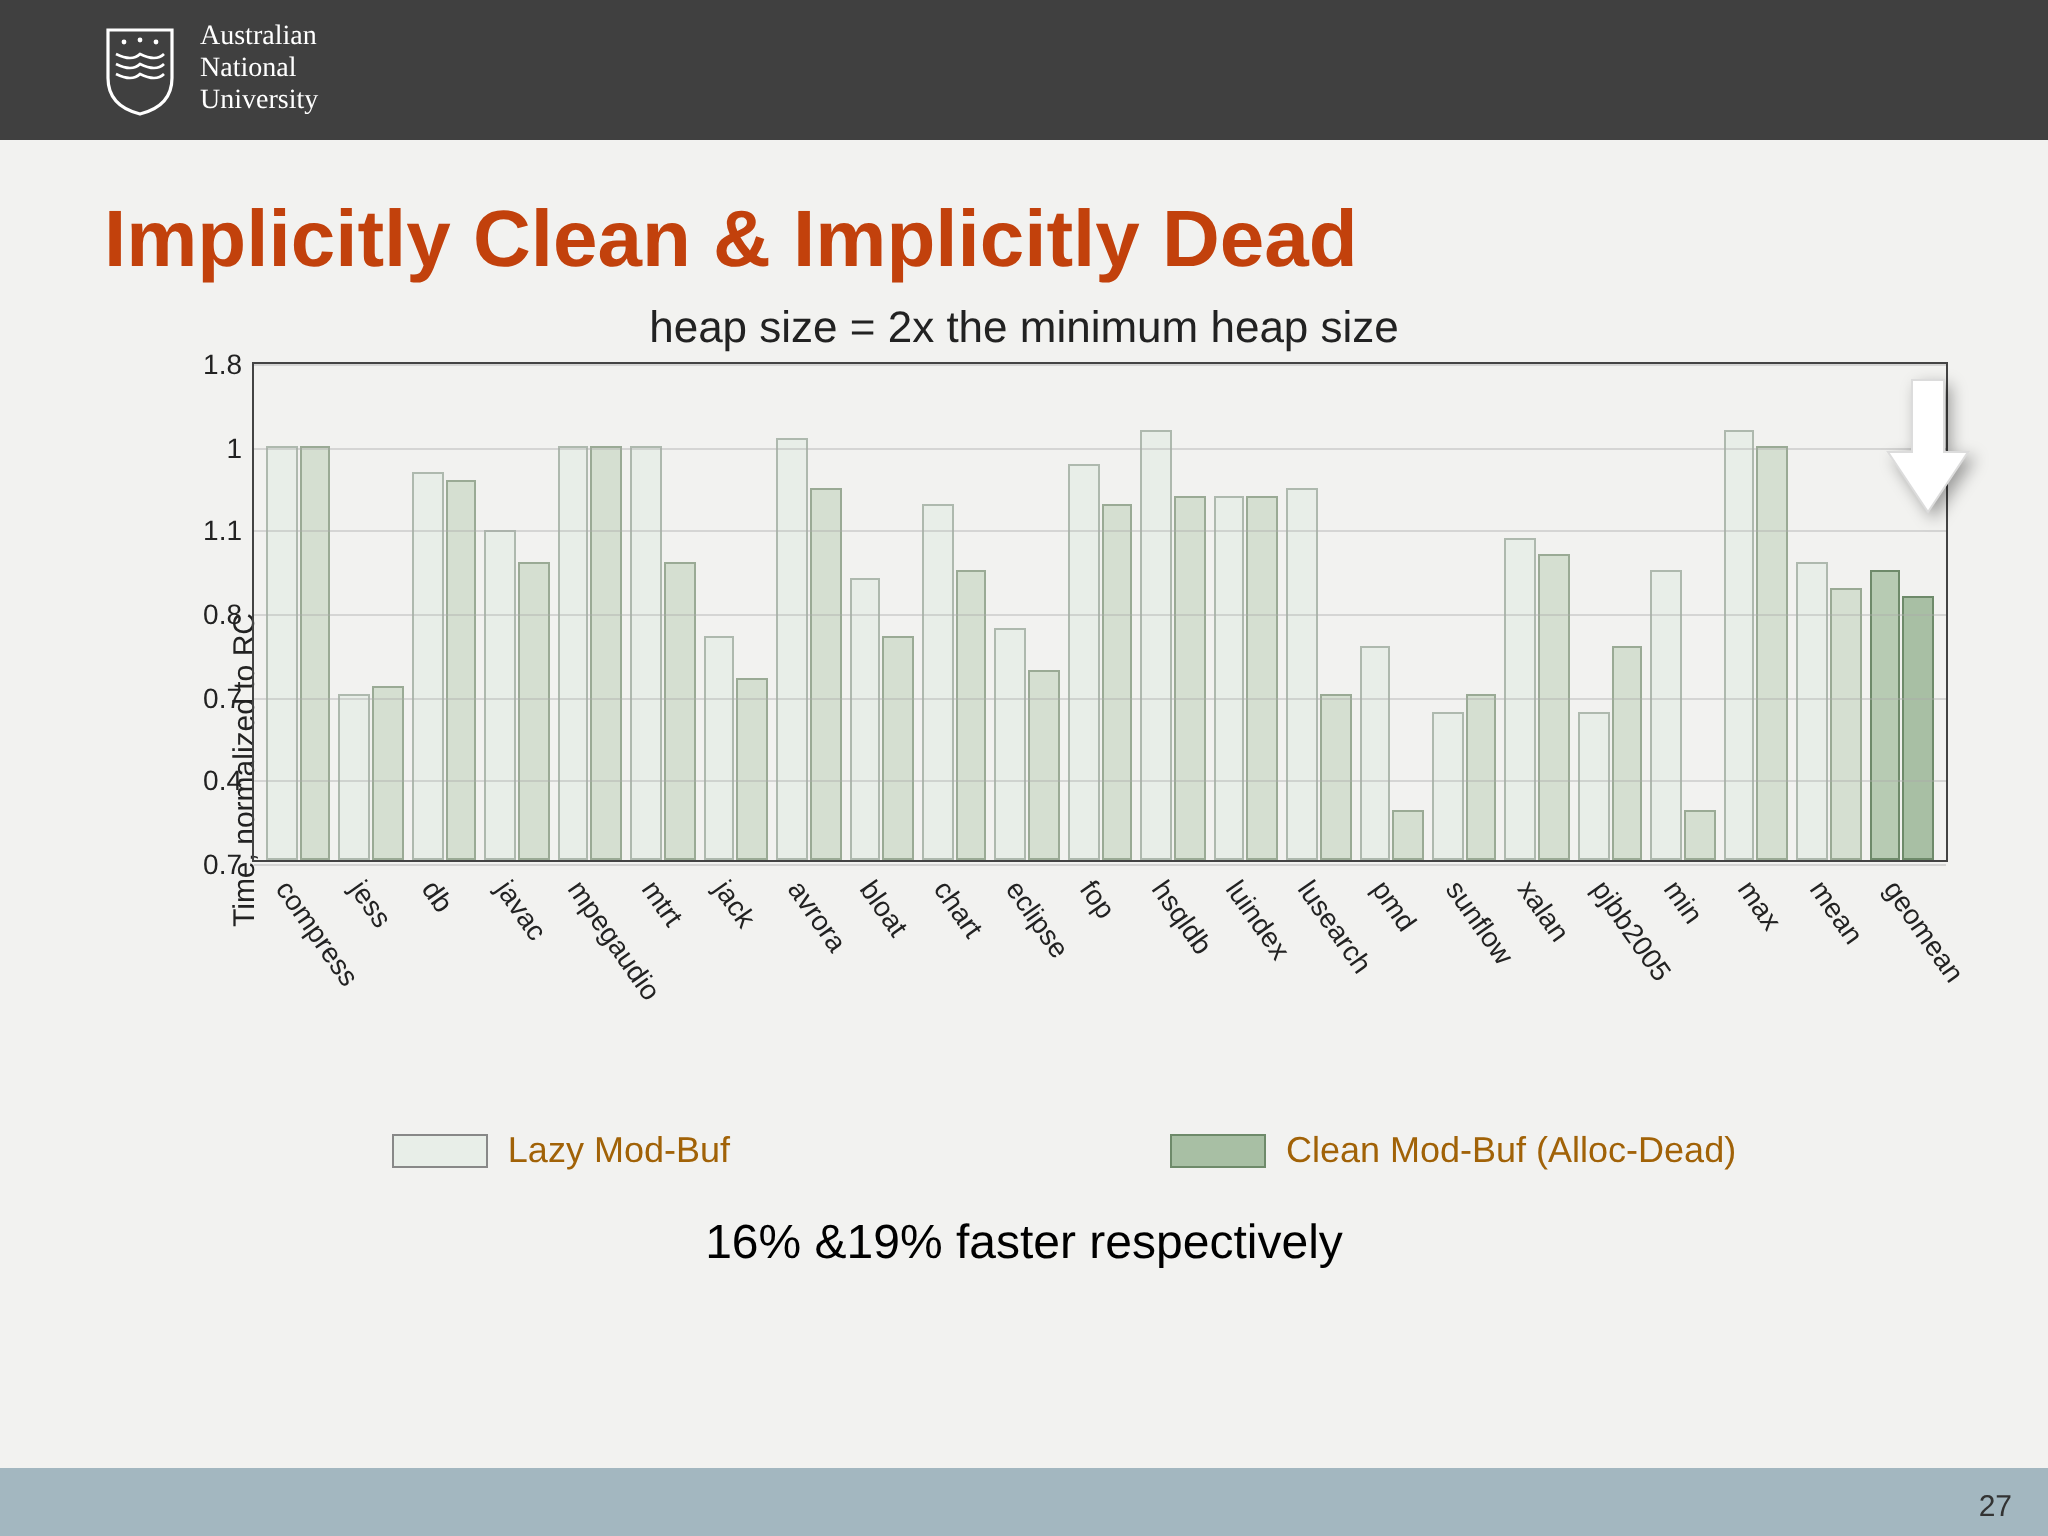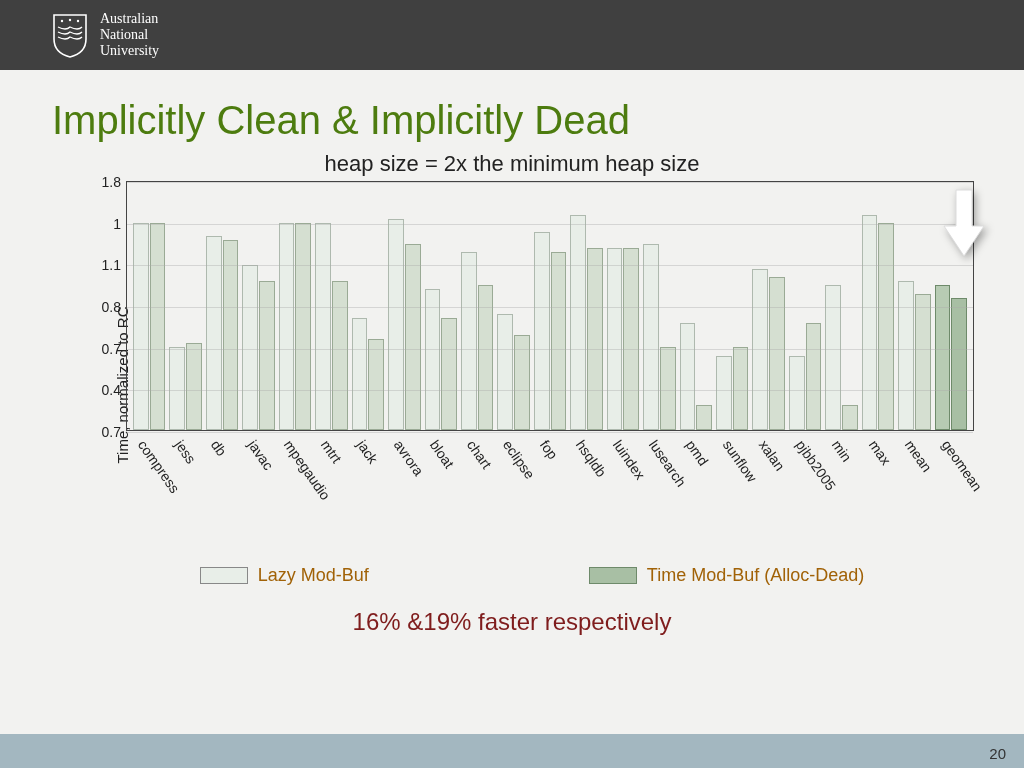--- a/index.html
+++ b/index.html
@@ -21,21 +21,21 @@
   .logo-mark { width: 40px; height: 45px; position: relative; }
   .logo-text {
     color: #fff; font-size: 14px; line-height: 1.15;
     font-family: 'Times New Roman', serif;
   }
   .header-title {
     margin-left: auto;
     color: #8aa8bb; font-size: 34px; font-weight: normal;
   }
   .slide-title {
-    color: #4d7c0f; font-size: 40px; font-weight: normal;
+    color: #c2410c; font-size: 40px; font-weight: bold;
     margin: 28px 0 8px 52px;
   }
   .chart-title {
     text-align: center; font-size: 22px; color: #222;
   }
   .chart-wrap {
     position: relative;
     margin: 4px 40px 0 52px;
     height: 370px;
   }
@@ -95,21 +95,21 @@
     display: flex; justify-content: center; gap: 220px;
     margin: 14px 0 0 40px; font-size: 18px; color: #a16207;
   }
   .legend-item { display: flex; align-items: center; gap: 10px; }
   .legend-swatch {
     width: 48px; height: 17px; border: 1.5px solid #888;
   }
   .sw1 { background: #e8eee8; }
   .sw2 { background: #a8bfa4; border-color: #6e8a6a; }
   .bottom-text {
-    text-align: center; font-size: 24px; color: #7f1d1d;
+    text-align: center; font-size: 24px; color: #000000;
     margin-top: 22px;
   }
   .footer-bar {
     position: absolute; bottom: 0; left: 0; right: 0;
     height: 34px; background: #a3b7c0;
   }
   .page-num {
     position: absolute; right: 18px; bottom: 6px;
     font-size: 15px; color: #333;
   }
@@ -330,21 +330,21 @@
   <path d="M14 2 h16 v36 h12 L22 68 L2 38 h12 z" fill="#ffffff" stroke="#dcdcdc" stroke-width="1"></path>
 </svg>
 
 <div class="legend">
   <div class="legend-item">
     <div class="legend-swatch sw1"></div>
     <span>Lazy Mod-Buf</span>
   </div>
   <div class="legend-item">
     <div class="legend-swatch sw2"></div>
-    <span>Time Mod-Buf (Alloc-Dead)</span>
+    <span>Clean Mod-Buf (Alloc-Dead)</span>
   </div>
 </div>
 
 <div class="bottom-text">16% &amp;19% faster respectively</div>
 
 <div class="footer-bar">
-  <div class="page-num">20</div>
+  <div class="page-num">27</div>
 </div>
 
 </body></html>

